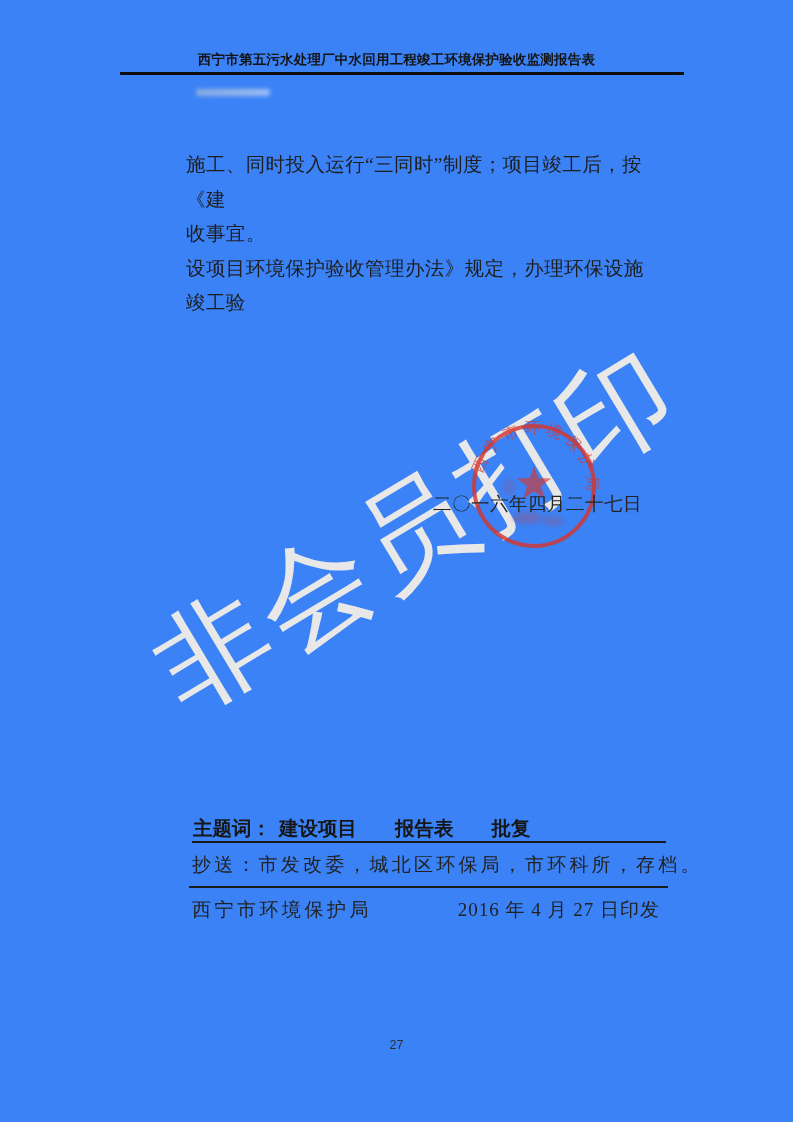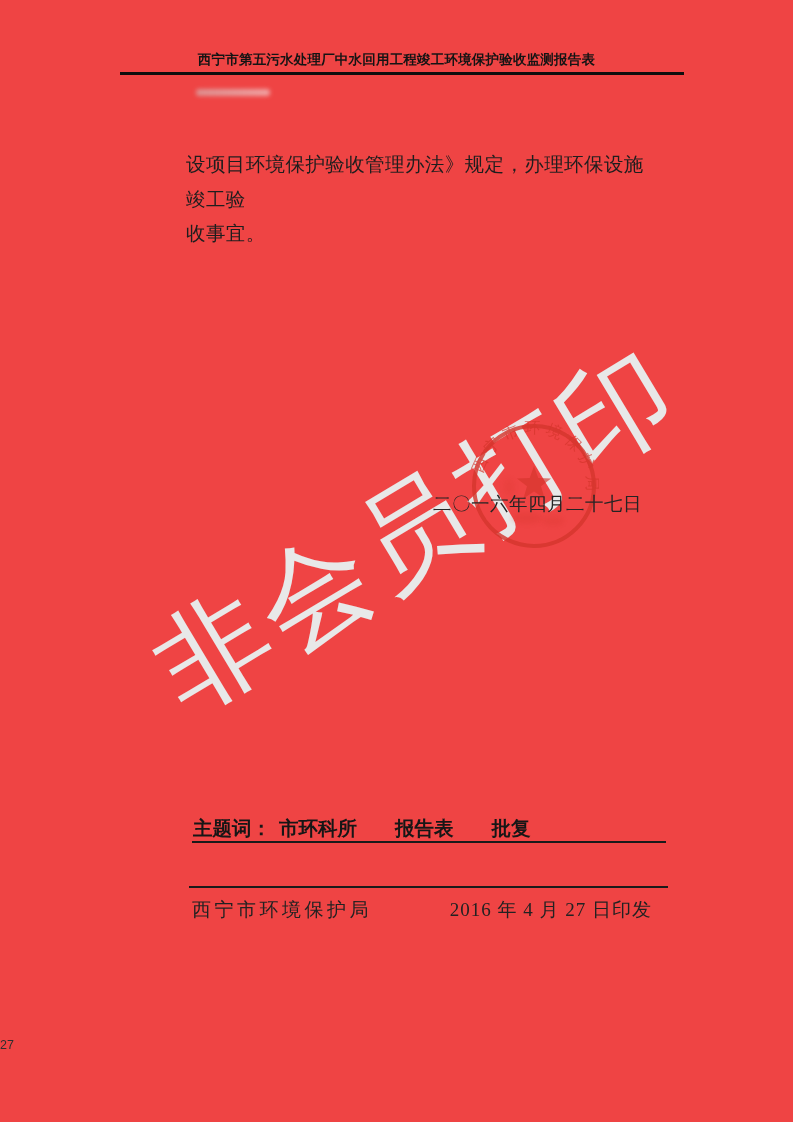--- a/index.html
+++ b/index.html
@@ -1,19 +1,19 @@
 <!DOCTYPE html>
 <html><head>
 <meta charset="utf-8">
 <style>
   html,body{margin:0;padding:0;background:#ffffff;}
   .page{
     position:relative;
     width:793px;height:1122px;
-    background:#ef4444;
+    background:#3b82f6;
     overflow:hidden;
     font-family:"Liberation Serif","DejaVu Serif",serif;
     color:#1c1c1c;
   }
   
   .doc-title{
     position:absolute;top:51px;left:0;width:100%;
     text-align:center;
     font-family:"Liberation Sans","DejaVu Sans",sans-serif;
     font-size:13.5px;font-weight:600;color:#141414;
@@ -69,24 +69,24 @@
     position:absolute;top:852px;left:192px;
     font-size:19px;letter-spacing:3.2px;color:#222;
     z-index:3;
   }
   .rule-2{position:absolute;top:886px;left:189px;width:479px;height:2px;background:#1a1a1a;}
   .issuer-row{
     position:absolute;top:897px;left:192px;width:476px;
     font-size:19px;color:#222;z-index:3;
   }
   .issuer-name{letter-spacing:3.5px;}
-  .print-date{position:absolute;right:16px;top:0;letter-spacing:1px;margin-left:38px;}
+  .print-date{position:absolute;right:8px;top:0;letter-spacing:1px;margin-left:38px;}
   .page-number{
     position:absolute;top:1038px;left:0;width:100%;
-    font-family:"Liberation Sans","DejaVu Sans",sans-serif;
+    text-align:center;font-family:"Liberation Sans","DejaVu Sans",sans-serif;
     font-size:12.5px;color:#2f2f2f;
   }
 </style>
 </head>
 <body>
 
 <div class="page">
 
   <div class="doc-title">西宁市第五污水处理厂中水回用工程竣工环境保护验收监测报告表</div>
   <div class="header-rule"></div>
@@ -106,31 +106,33 @@
         </g>
         <polygon points="65,45 60.7,57 47.9,57.4 58,65.3 54.4,77.6 65,70.4 75.6,77.6 72,65.3 82.1,57.4 69.3,57" fill="#d5352c" opacity="0.72" style="filter:blur(0.4px)"></polygon>
         <ellipse cx="58" cy="97" rx="15" ry="6" fill="#d5352c" opacity="0.3" style="filter:blur(2.5px)"></ellipse>
         <ellipse cx="84" cy="100" rx="11" ry="5" fill="#d5352c" opacity="0.26" style="filter:blur(2.5px)"></ellipse>
         <ellipse cx="40" cy="66" rx="6" ry="9" fill="#d5352c" opacity="0.2" style="filter:blur(2.5px)"></ellipse>
       </g>
     </svg>
   </div>
 
   <div class="body-text">
+    <div>施工、同时投入运行“三同时”制度；项目竣工后，按《建</div>
+    <div>收事宜。</div>
     <div>设项目环境保护验收管理办法》规定，办理环保设施竣工验</div>
-    <div>收事宜。</div>
   </div>
 
   <div class="date-line">二〇一六年四月二十七日</div>
 
   <div class="subject-row">
-    <span>主题词：</span><span class="kw first">市环科所</span><span class="kw">报告表</span><span class="kw">批复</span>
+    <span>主题词：</span><span class="kw first">建设项目</span><span class="kw">报告表</span><span class="kw">批复</span>
   </div>
   <div class="rule-1"></div>
 
+  <div class="cc-row">抄送：市发改委，城北区环保局，市环科所，存档。</div>
   <div class="rule-2"></div>
 
   <div class="issuer-row">
     <span class="issuer-name">西宁市环境保护局</span>
     <span class="print-date">2016 年 4 月 27 日印发</span>
   </div>
 
   <div class="page-number">27</div>
 
 </div>

